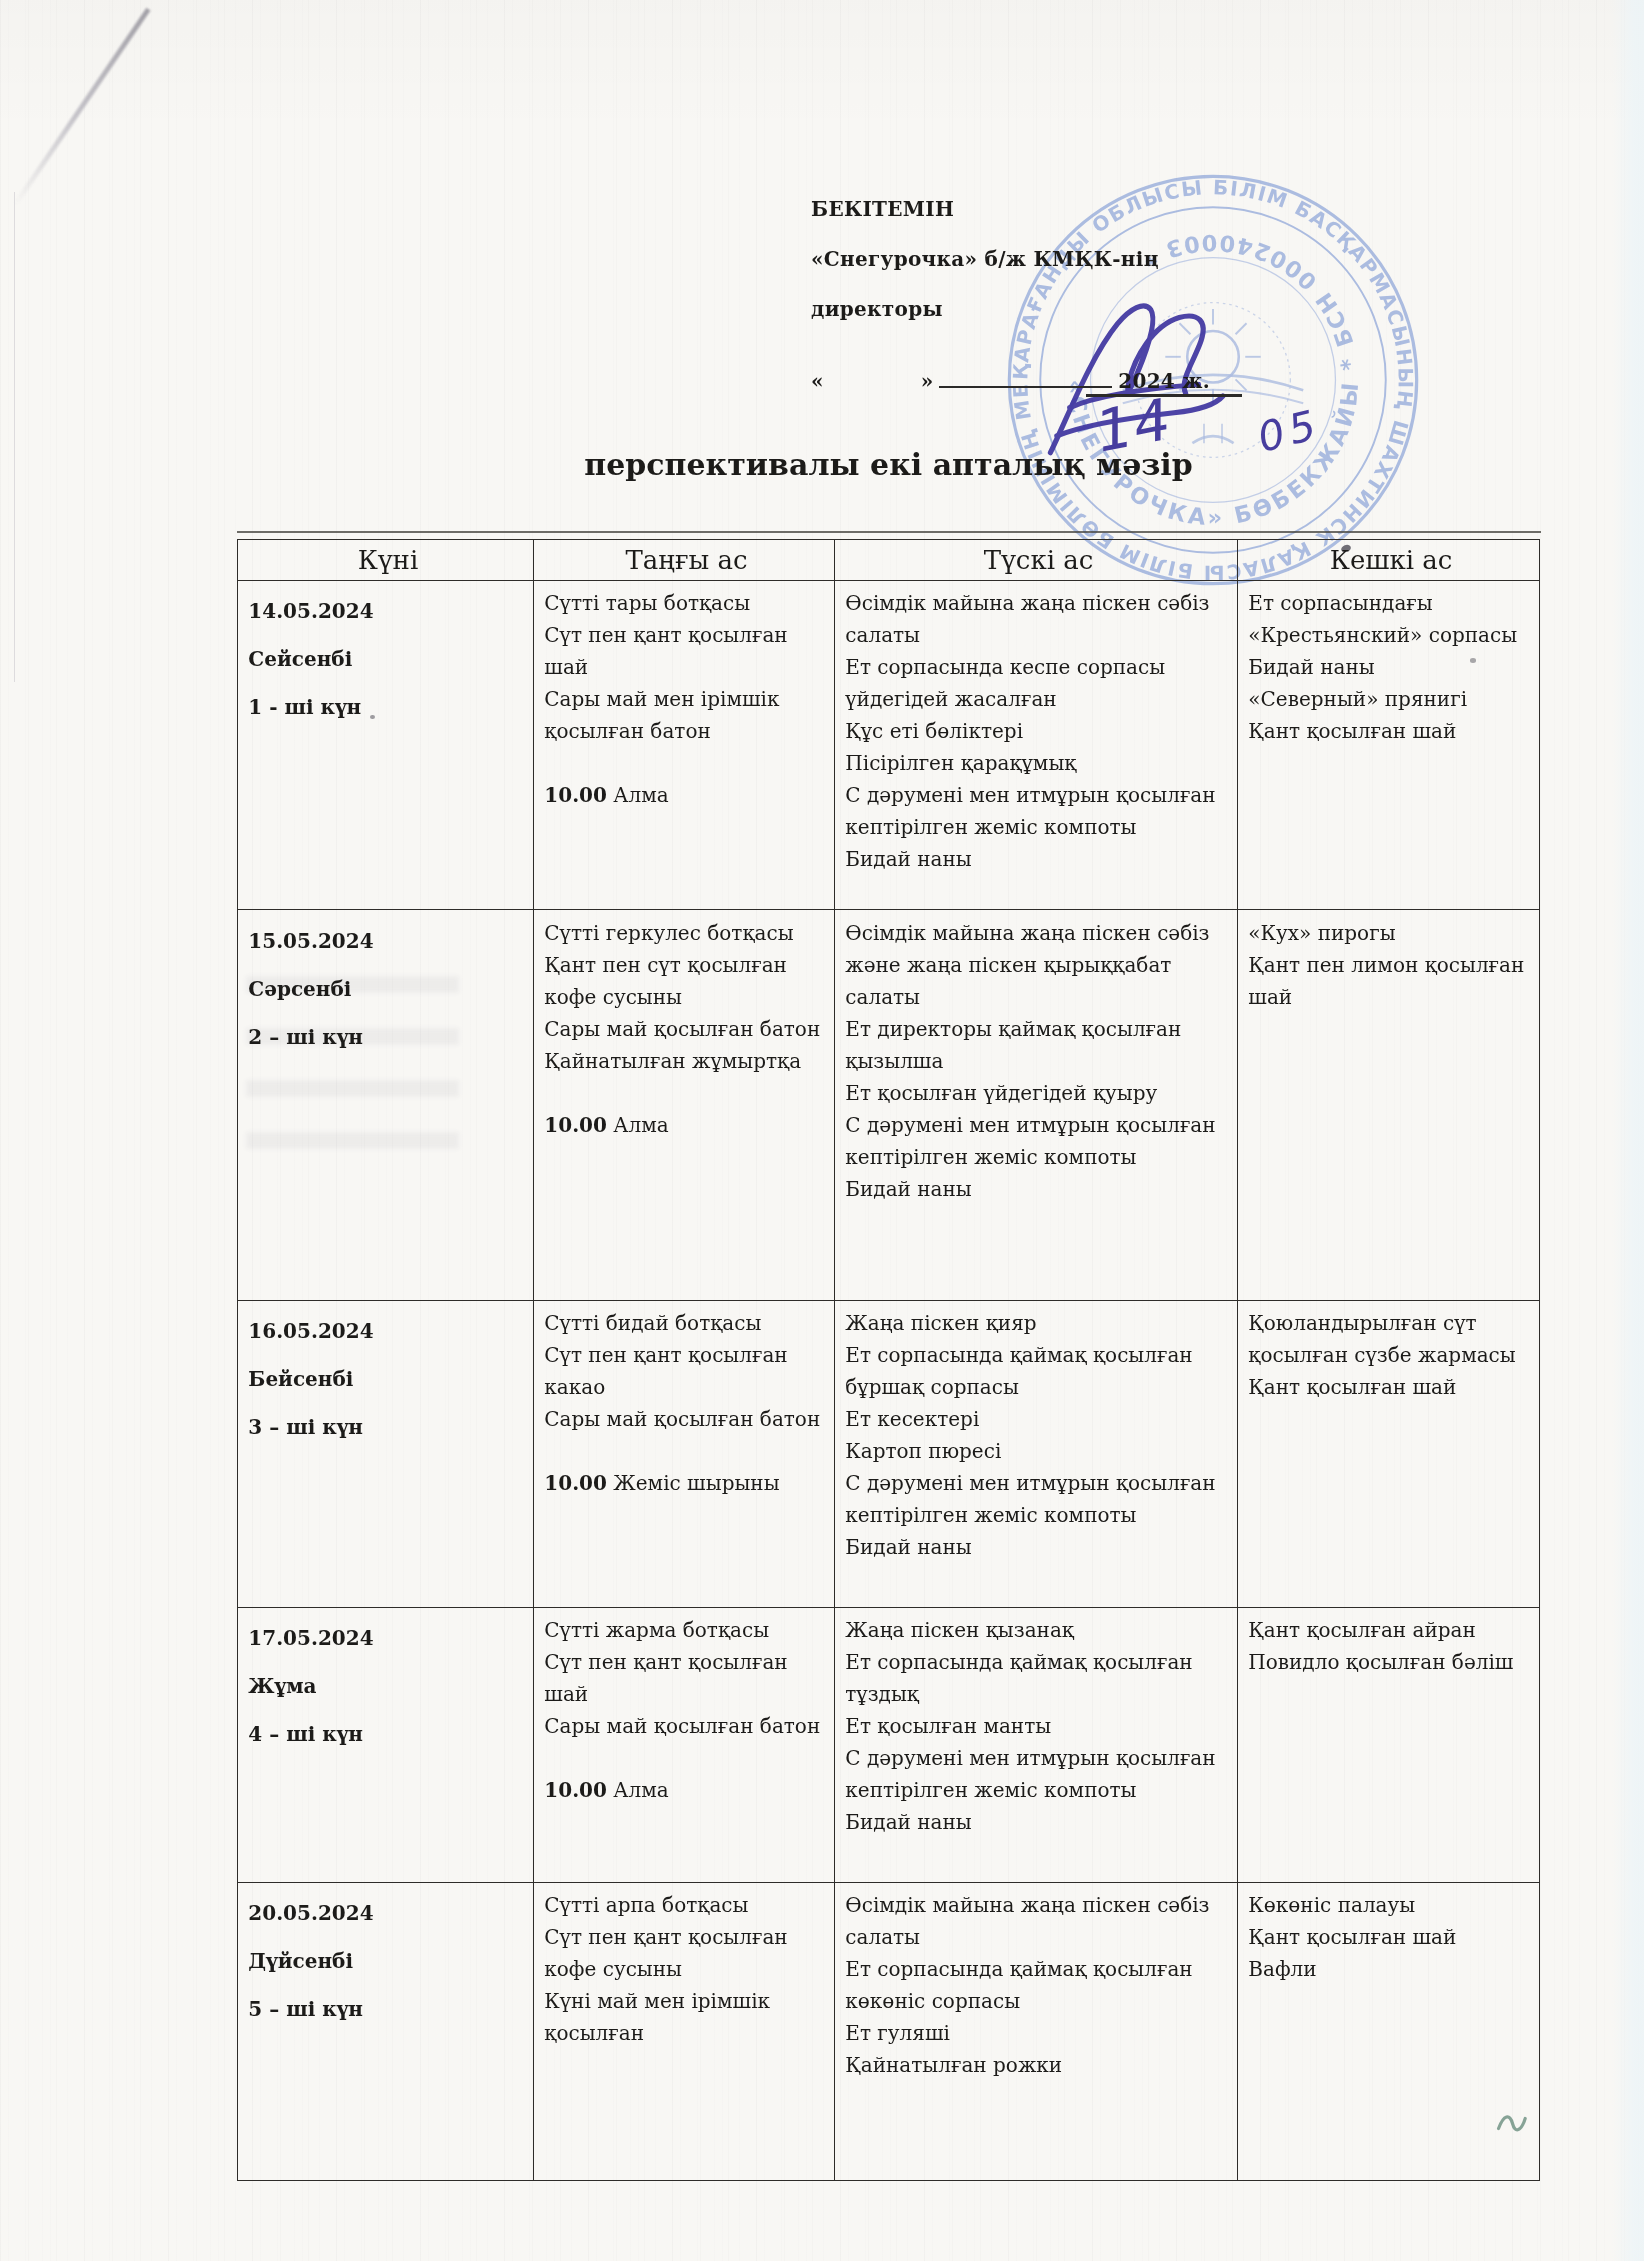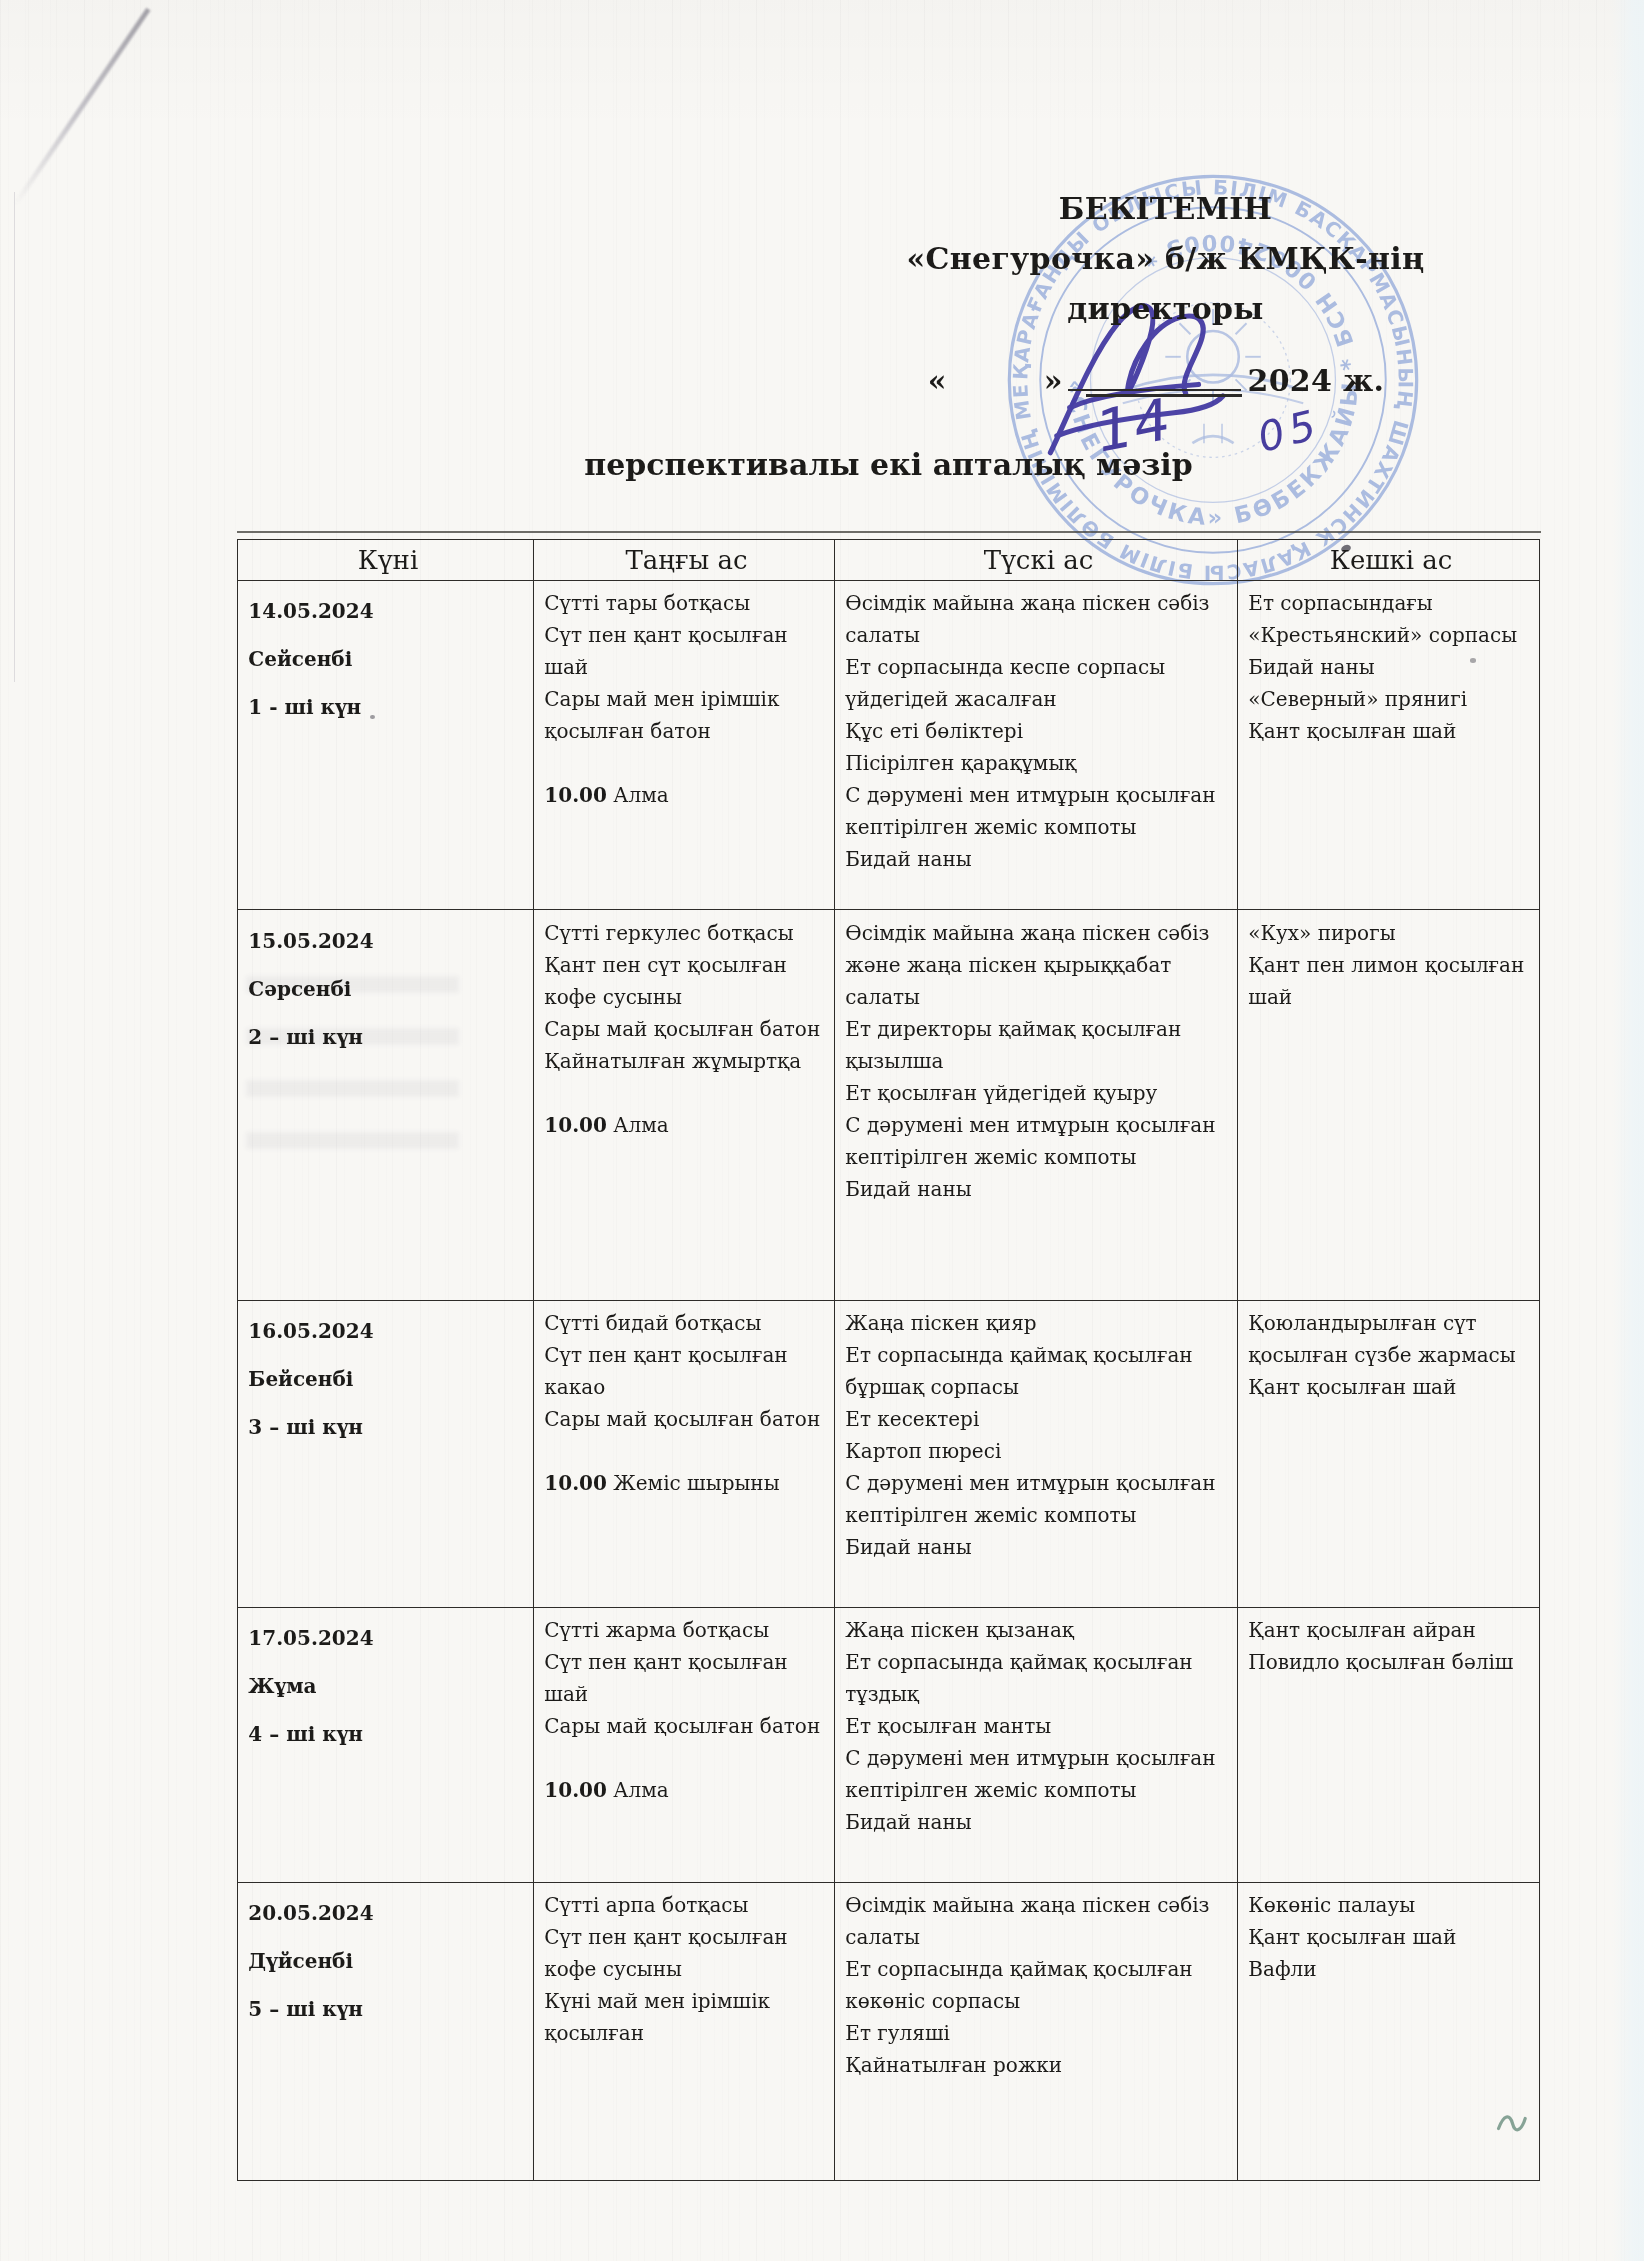--- a/index.html
+++ b/index.html
@@ -41,21 +41,21 @@
   
   .signature-svg { position:absolute; left:986px; top:267px; width:322px; height:213px;
     color:var(--signature-ink,#3f35a0); }
   .hw { position:absolute; font-family:"DejaVu Sans","Liberation Sans",sans-serif;
     font-style:italic; color:var(--handwriting-ink,#473d9e); z-index:6; }
   .hw-day  { left:1096px; top:392px; font-size:57px; transform:rotate(-11deg); letter-spacing:1.3px; }
   .hw-month{ left:1258px; top:407px; font-size:41px; transform:rotate(-14deg); letter-spacing:5.2px; }
 
   
   .approval { position:absolute; top:184px; right:124px; width:709px; z-index:5;
-    text-align:center; font-weight:bold; font-size:30px; line-height:50px; letter-spacing:0.3px; }
+    text-align:left; font-weight:bold; font-size:20px; line-height:50px; letter-spacing:0.3px; }
   .sig-underline { position:absolute; left:1086px; top:394px; width:156px; height:2.6px;
     background:#2b2a28; z-index:4; }
   .approval .date-line { margin-top:22px; margin-right:19px; white-space:nowrap; }
   .day-gap { display:inline-block; width:97px; }
   .blank-underline { display:inline-block; width:173px; height:27px; margin:0 6.4px 0 5.2px;
     border-bottom:2.6px solid #2b2a28; vertical-align:baseline; }
 
   
   .doc-title { position:absolute; left:237px; top:441px; width:1303px; z-index:5;
     text-align:center; font-weight:bold; font-size:30px; line-height:48px; }

